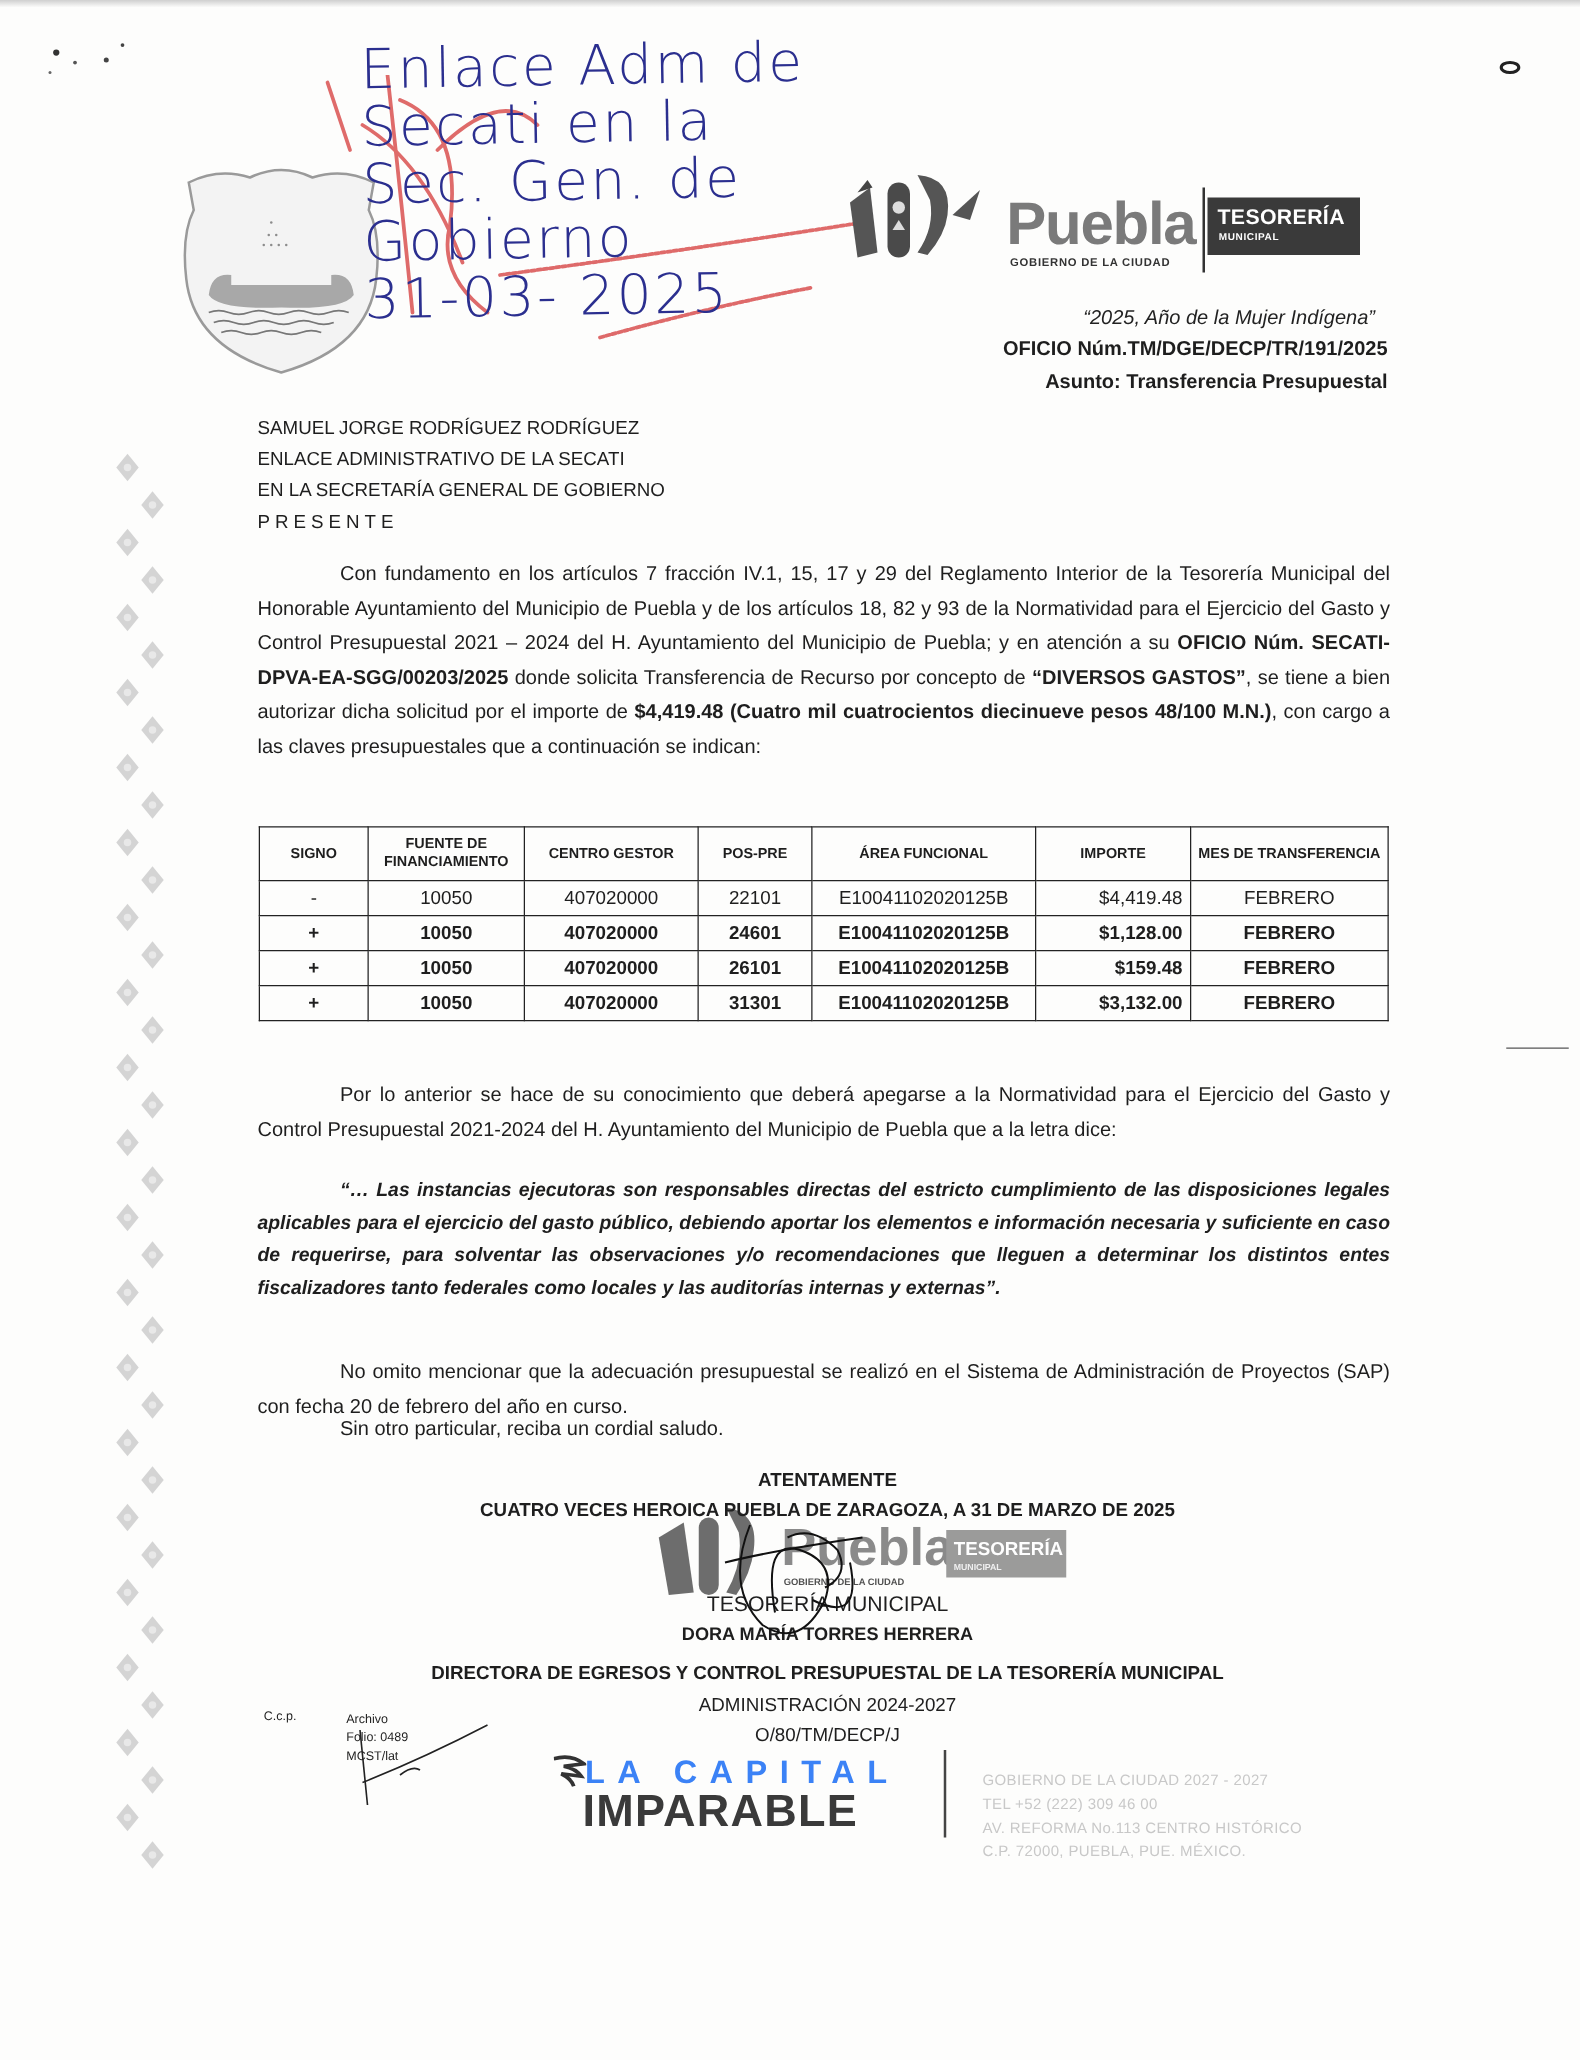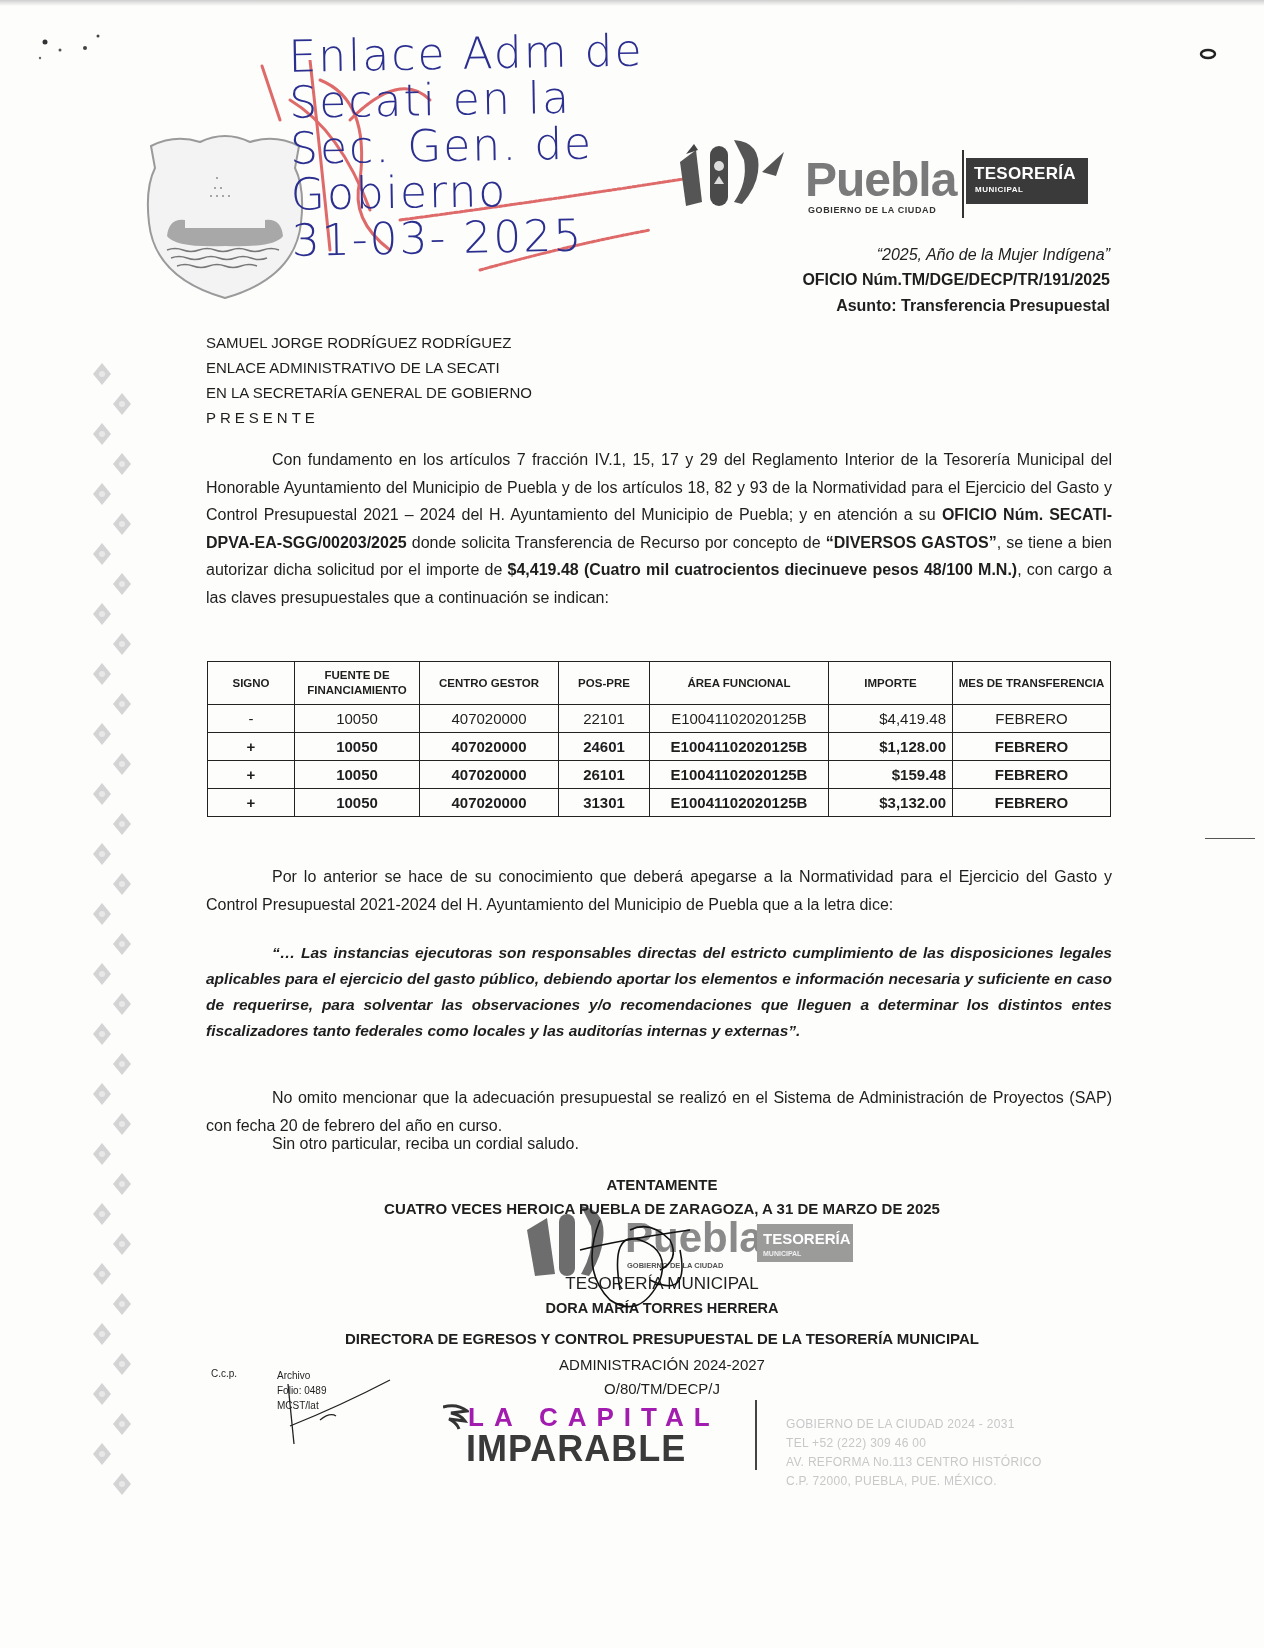--- a/index.html
+++ b/index.html
@@ -19,21 +19,21 @@
 
   
   .shield { left: 145px; top: 128px; width: 160px; height: 172px; }
   .puebla-word { left: 805px; top: 152px; font-size: 48px; font-weight: bold; color:#7a7a7a; letter-spacing: -1px; }
   .gob-ciudad { left: 808px; top: 205px; font-size: 9px; font-weight: bold; letter-spacing: 0.6px; color:#333; }
   .logo-divider { left: 962px; top: 150px; width: 2px; height: 68px; background:#333; }
   .teso-box { left: 966px; top: 158px; width: 122px; height: 46px; background:#3a3a3a; color:#fff; }
   .teso-box .t1 { position:absolute; left: 8px; top: 6px; font-size: 17px; font-weight:bold; letter-spacing: 0.3px; }
   .teso-box .t2 { position:absolute; left: 9px; top: 27px; font-size: 8px; font-weight:bold; letter-spacing: 0.5px; }
 
-  .motto { right: 154px; top: 246px; font-size: 16px; font-style: italic; color:#222; text-align:right; }
+  .motto { right: 164px; top: 246px; font-size: 16px; font-style: italic; color:#222; text-align:right; }
   .oficio { right: 154px; top: 271px; font-size: 16px; font-weight: bold; text-align:left; }
   .asunto { right: 154px; top: 297px; font-size: 16px; font-weight: bold; text-align:center; }
 
   .recipient { left: 206px; top: 330px; font-size: 15px; line-height: 25px; }
   .recipient .name { font-weight: normal; }
   .recipient .presente { letter-spacing: 4px; }
 
   .para { left: 206px; width: 906px; font-size: 16px; line-height: 27.5px; text-align: justify; }
   .para .indent { display:inline-block; width: 66px; }
   .p1 { top: 446px; }
@@ -60,21 +60,21 @@
   .admin { left: 0; width: 1324px; top: 1356px; text-align:center; font-size: 15px; }
   .ref { left: 0; width: 1324px; top: 1380px; text-align:center; font-size: 15px; }
   .signature { left: 560px; top: 1210px; }
 
   
   .ccp-label { left: 211px; top: 1368px; font-size: 10px; }
   .ccp-list { left: 277px; top: 1368px; font-size: 10px; line-height: 15px; }
   .ccp-sig { left: 280px; top: 1376px; }
 
   
-  .lacapital { left: 443px; top: 1402px; font-size: 26px; font-weight: bold; letter-spacing: 10px; color:#a21caf; }
+  .lacapital { left: 443px; top: 1402px; font-size: 26px; font-weight: bold; letter-spacing: 10px; color:#3b82f6; }
   .imparable { left: 466px; top: 1428px; font-size: 36px; font-weight: bold; color:#3a3a3a; letter-spacing: 1px; }
   .wing { left: 443px; top: 1403px; }
   .footer-divider { left: 755px; top: 1400px; width: 1.5px; height: 70px; background:#444; }
   .contact { left: 786px; top: 1415px; font-size: 12px; line-height: 19px; color:#c8c8c8; letter-spacing: 0.3px; }
 
   
   .side-pattern { left: 86px; top: 360px; }
 
   .scan-line-right { left: 1205px; top: 838px; width: 50px; height: 1px; background:#555; }
   .corner-mark { left: 1197px; top: 47px; }
@@ -315,19 +315,19 @@
   </g>
 </svg>
 
 <svg class="abs wing" width="26" height="30">
   <path d="M0 4 Q14 0 24 8 L8 10 Q18 12 22 18 L6 16 Q14 20 16 26" fill="none" stroke="#333" stroke-width="3"></path>
 </svg>
 <div class="abs lacapital" style="left:468px">LA CAPITAL</div>
 <div class="abs imparable">IMPARABLE</div>
 <div class="abs footer-divider"></div>
 <div class="abs contact">
-  <div>GOBIERNO DE LA CIUDAD 2024 - 2031</div>
+  <div>GOBIERNO DE LA CIUDAD 2027 - 2027</div>
   <div>TEL +52 (222) 309 46 00</div>
   <div>AV. REFORMA No.113 CENTRO HISTÓRICO</div>
   <div>C.P. 72000, PUEBLA, PUE. MÉXICO.</div>
 </div>
 
 <div class="abs scan-line-right"></div>
 
 </body></html>

